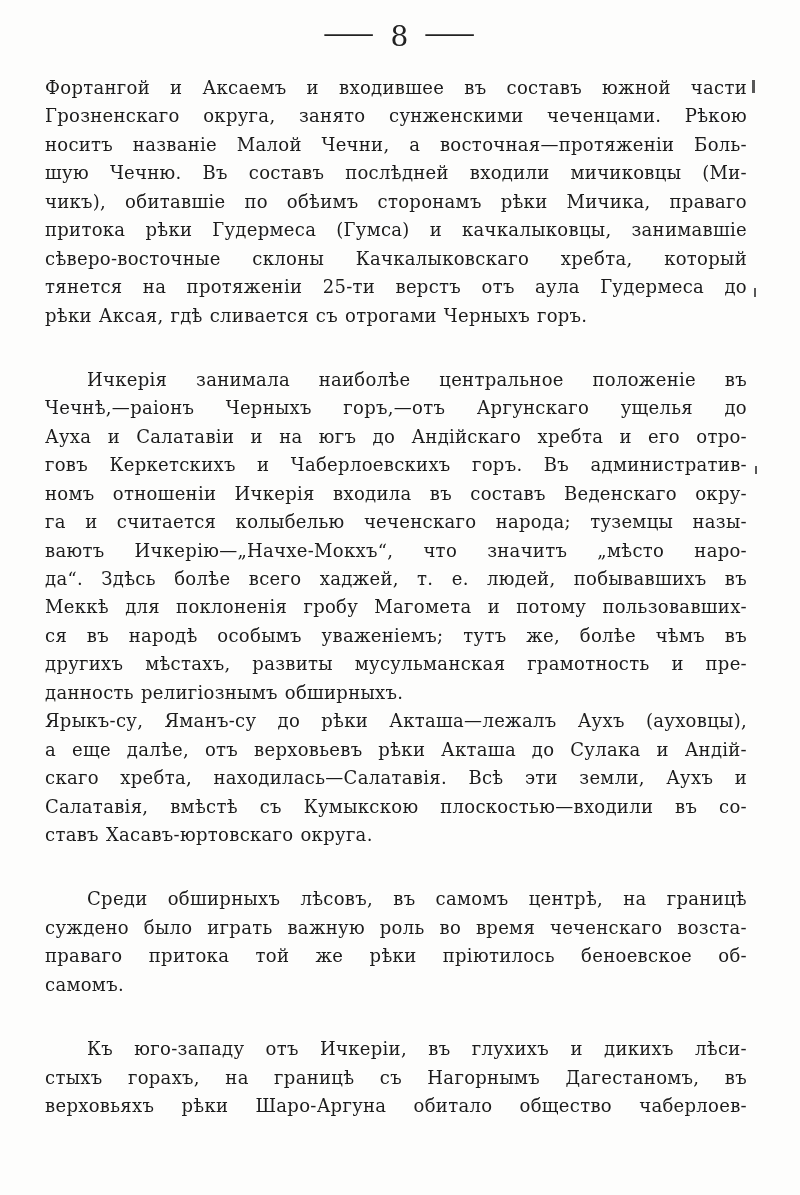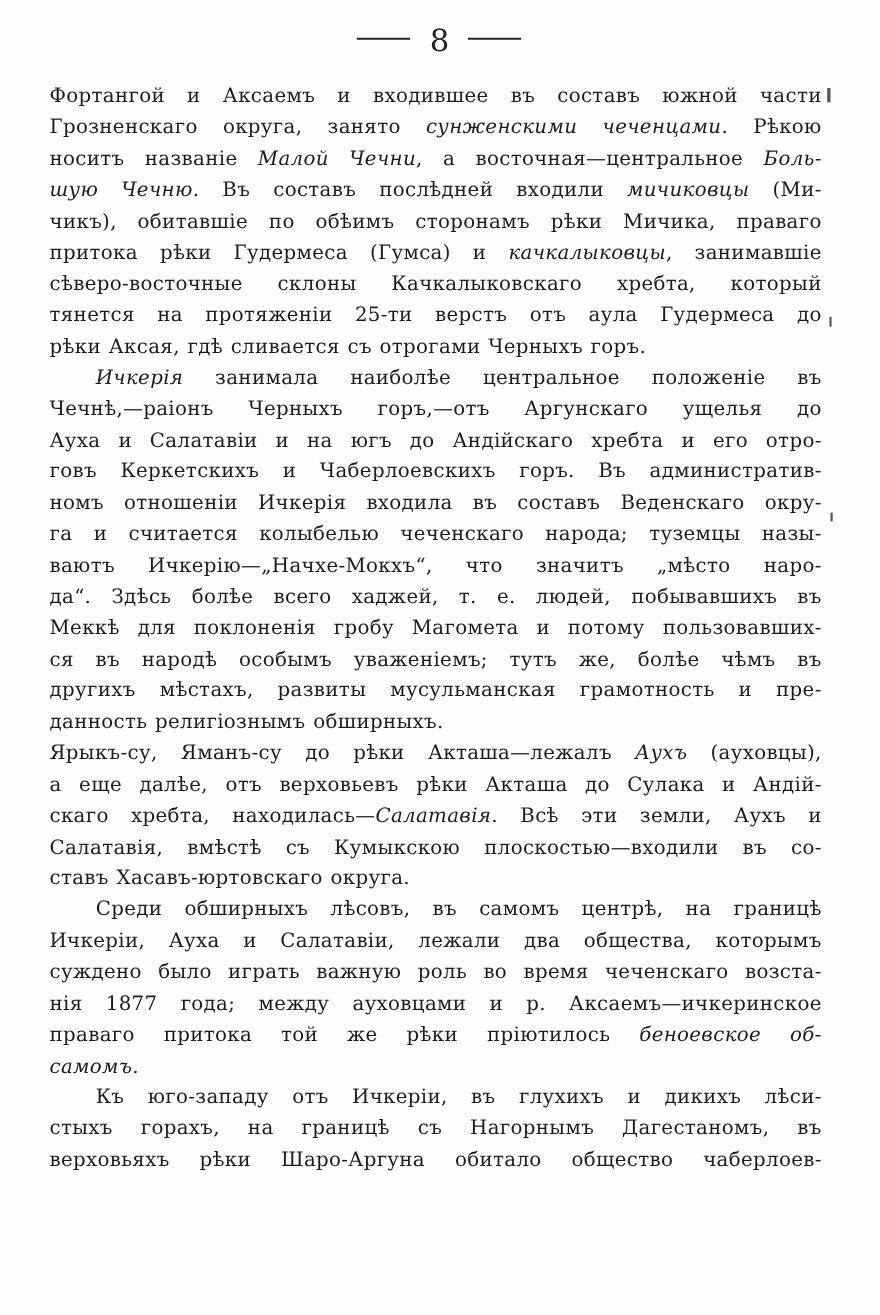--- a/index.html
+++ b/index.html
@@ -53,23 +53,23 @@
     height: 28.45px;
     text-align: justify;
     text-align-last: justify;
   }
   .line.no-just {
     text-align: right;
     text-align-last: left;
   }
   .line.ind {
     text-indent: 42px;
+    margin-top: 36px;
   }
   .it {
-    font-style: italic;
   }
   .artifact {
     position: absolute;
     background: #2e2e2e;
     opacity: 0.8;
   }
   #artifact-1 { left: 752px; top: 80px;  width: 3px; height: 13px; }
   #artifact-2 { left: 754px; top: 288px; width: 2px; height: 9px;  }
   #artifact-3 { left: 755px; top: 466px; width: 2px; height: 8px;  }
 </style>
@@ -78,21 +78,21 @@
 
 <div class="page" style="background: rgb(253, 253, 252); color: rgb(28, 28, 28);">
 
   <div class="running-head">
     <span class="dash">—</span><span class="num">8</span><span class="dash">—</span>
   </div>
 
   <div class="body-text" id="body-text">
       <div class="line"><span>Фортангой и Аксаемъ и входившее въ составъ южной части</span></div>
       <div class="line"><span>Грозненскаго округа, занято </span><span class="it">сунженскими чеченцами</span><span>. Рѣкою</span></div>
-      <div class="line"><span>носитъ названіе </span><span class="it">Малой Чечни</span><span>, а восточная—центральное </span><span class="it">Боль-</span></div>
+      <div class="line"><span>носитъ названіе </span><span class="it">Малой Чечни</span><span>, а восточная—протяженіи </span><span class="it">Боль-</span></div>
       <div class="line"><span class="it">шую Чечню.</span><span> Въ составъ послѣдней входили </span><span class="it">мичиковцы</span><span> (Ми-</span></div>
       <div class="line"><span>чикъ), обитавшіе по обѣимъ сторонамъ рѣки Мичика, праваго</span></div>
       <div class="line"><span>притока рѣки Гудермеса (Гумса) и </span><span class="it">качкалыковцы</span><span>, занимавшіе</span></div>
       <div class="line"><span>сѣверо-восточные склоны Качкалыковскаго хребта, который</span></div>
       <div class="line"><span>тянется на протяженіи 25-ти верстъ отъ аула Гудермеса до</span></div>
       <div class="line no-just"><span>рѣки Аксая, гдѣ сливается съ отрогами Черныхъ горъ.</span></div>
       <div class="line ind"><span class="it">Ичкерія</span><span> занимала наиболѣе центральное положеніе въ</span></div>
       <div class="line"><span>Чечнѣ,—раіонъ Черныхъ горъ,—отъ Аргунскаго ущелья до</span></div>
       <div class="line"><span>Ауха и Салатавіи и на югъ до Андійскаго хребта и его отро-</span></div>
       <div class="line"><span>говъ Керкетскихъ и Чаберлоевскихъ горъ. Въ административ-</span></div>
@@ -103,23 +103,21 @@
       <div class="line"><span>Меккѣ для поклоненія гробу Магомета и потому пользовавших-</span></div>
       <div class="line"><span>ся въ народѣ особымъ уваженіемъ; тутъ же, болѣе чѣмъ въ</span></div>
       <div class="line"><span>другихъ мѣстахъ, развиты мусульманская грамотность и пре-</span></div>
       <div class="line no-just"><span>данность религіознымъ обширныхъ.</span></div>
       <div class="line"><span>Ярыкъ-су, Яманъ-су до рѣки Акташа—лежалъ </span><span class="it">Аухъ</span><span> (ауховцы),</span></div>
       <div class="line"><span>а еще далѣе, отъ верховьевъ рѣки Акташа до Сулака и Андій-</span></div>
       <div class="line"><span>скаго хребта, находилась—</span><span class="it">Салатавія</span><span>. Всѣ эти земли, Аухъ и</span></div>
       <div class="line"><span>Салатавія, вмѣстѣ съ Кумыкскою плоскостью—входили въ со-</span></div>
       <div class="line no-just"><span>ставъ Хасавъ-юртовскаго округа.</span></div>
       <div class="line ind"><span>Среди обширныхъ лѣсовъ, въ самомъ центрѣ, на границѣ</span></div>
-      <div class="line"><span>Ичкеріи, Ауха и Салатавіи, лежали два общества, которымъ</span></div>
       <div class="line"><span>суждено было играть важную роль во время чеченскаго возста-</span></div>
-      <div class="line"><span>нія 1877 года; между ауховцами и р. Аксаемъ—ичкеринское</span></div>
       <div class="line"><span>праваго притока той же рѣки пріютилось </span><span class="it">беноевское об-</span></div>
       <div class="line no-just"><span class="it">самомъ.</span></div>
       <div class="line ind"><span>Къ юго-западу отъ Ичкеріи, въ глухихъ и дикихъ лѣси-</span></div>
       <div class="line"><span>стыхъ горахъ, на границѣ съ Нагорнымъ Дагестаномъ, въ</span></div>
       <div class="line"><span>верховьяхъ рѣки Шаро-Аргуна обитало общество чаберлоев-</span></div>
     </div>
 
   <div class="artifact" id="artifact-1"></div>
   <div class="artifact" id="artifact-2"></div>
   <div class="artifact" id="artifact-3"></div>

